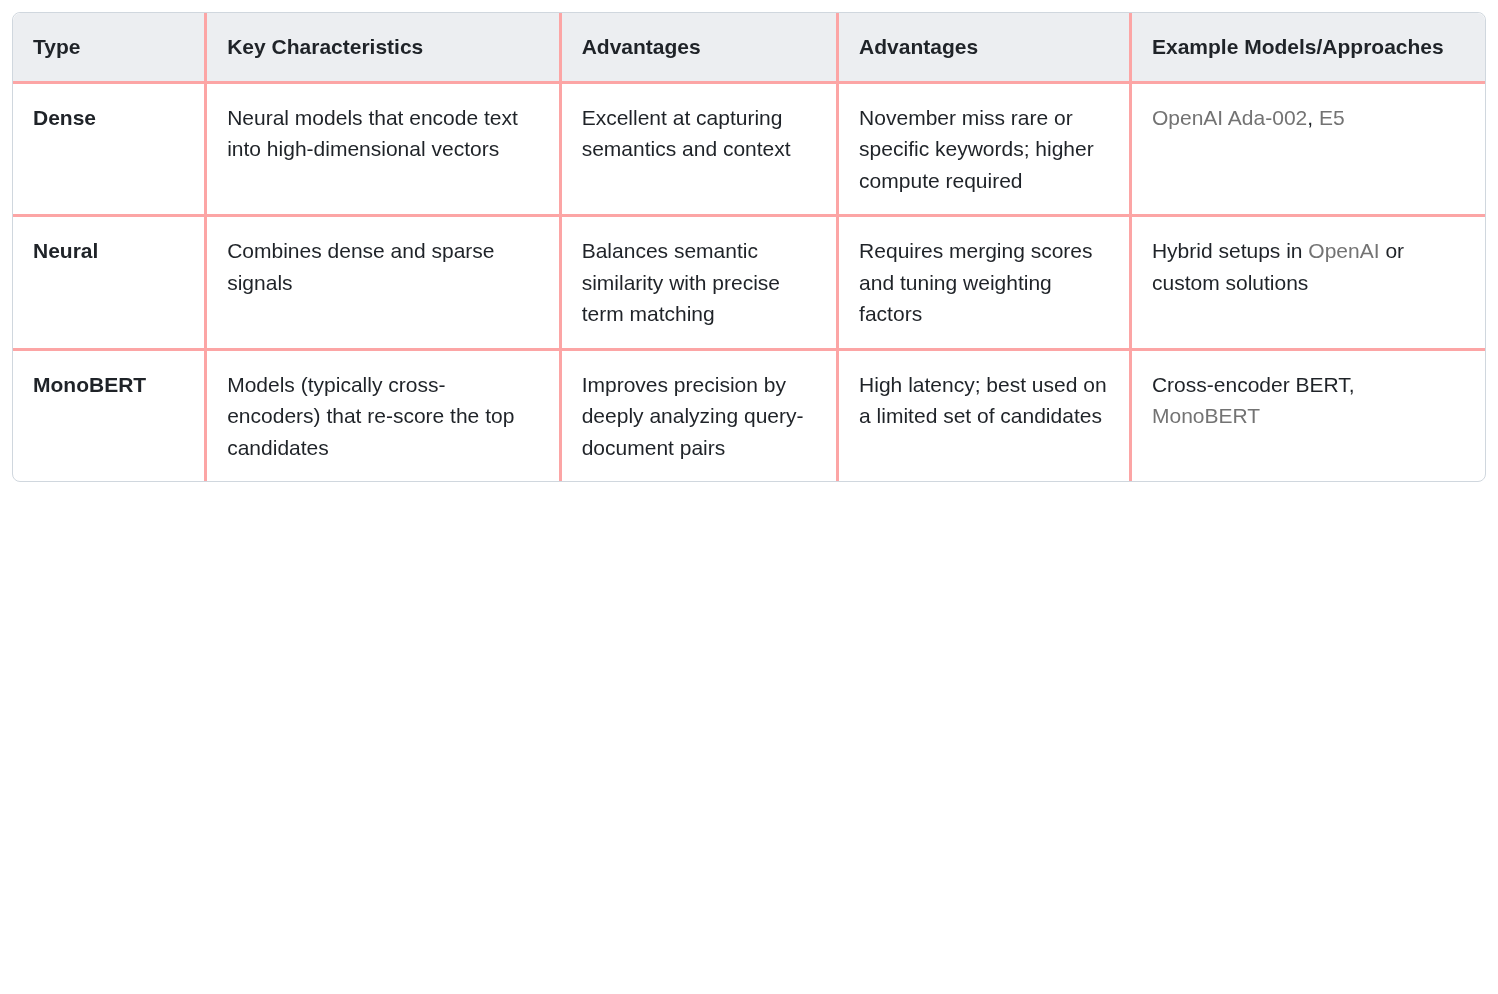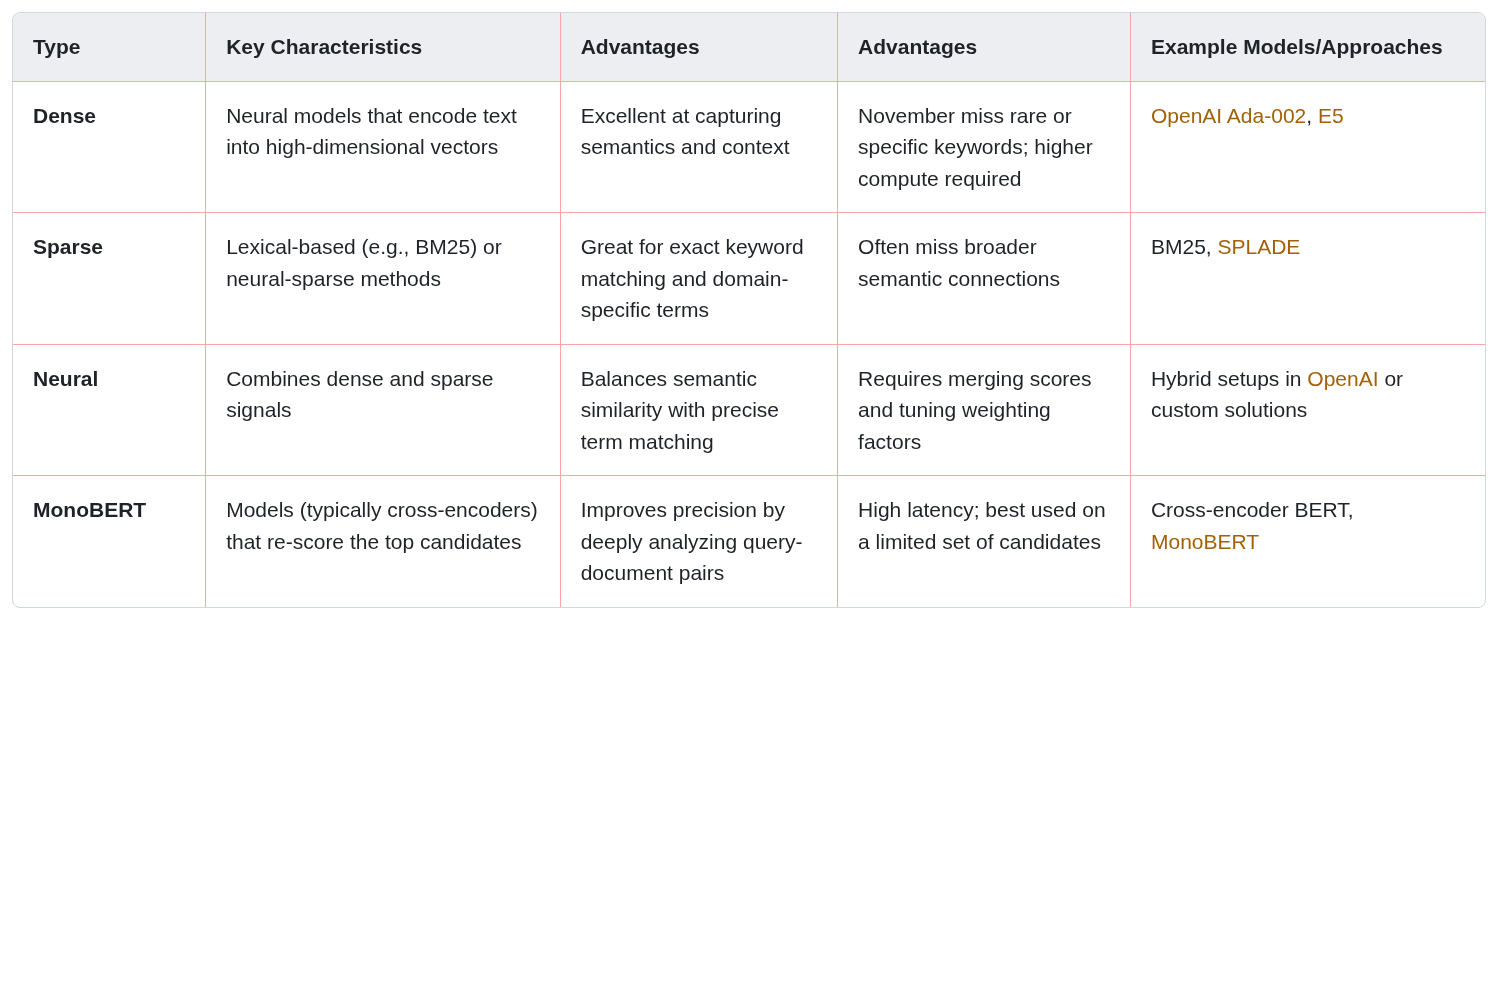--- a/index.html
+++ b/index.html
@@ -19,32 +19,32 @@
       border-collapse: collapse;
       width: 100%;
       border: 1px solid #d0d7de;
       border-radius: 8px;
       overflow: hidden;
     }
     th, td {
       padding: 18px 20px;
       text-align: left;
       vertical-align: top;
-      border: 1px solid #fca5a5;
+      border: 3px solid #fca5a5;
     }
     th {
       background: #eceef1;
       font-weight: 600;
       color: #1f2328;
     }
     td.type-cell {
       font-weight: 600;
     }
     a.link {
-      color: #a16207;
+      color: #737373;
       text-decoration: none;
       cursor: pointer;
     }
     table {
       border-spacing: 0;
     }
     
     .table-wrap {
       border: 1px solid #d0d7de;
       border-radius: 8px;
@@ -96,27 +96,20 @@
     </thead>
     <tbody id="table-body">
     <tr>
           <td class="type-cell">Dense</td>
           <td>Neural models that encode text into high-dimensional vectors</td>
           <td>Excellent at capturing semantics and context</td>
           <td>November miss rare or specific keywords; higher compute required</td>
           <td><a class="link">OpenAI Ada-002</a><span>, </span><a class="link">E5</a></td>
         </tr>
         <tr>
-          <td class="type-cell">Sparse</td>
-          <td>Lexical-based (e.g., BM25) or neural-sparse methods</td>
-          <td>Great for exact keyword matching and domain-specific terms</td>
-          <td>Often miss broader semantic connections</td>
-          <td><span>BM25, </span><a class="link">SPLADE</a></td>
-        </tr>
-        <tr>
           <td class="type-cell">Neural</td>
           <td>Combines dense and sparse signals</td>
           <td>Balances semantic similarity with precise term matching</td>
           <td>Requires merging scores and tuning weighting factors</td>
           <td><span>Hybrid setups in </span><a class="link">OpenAI</a><span> or custom solutions</span></td>
         </tr>
         <tr>
           <td class="type-cell">MonoBERT</td>
           <td>Models (typically cross-encoders) that re-score the top candidates</td>
           <td>Improves precision by deeply analyzing query-document pairs</td>

